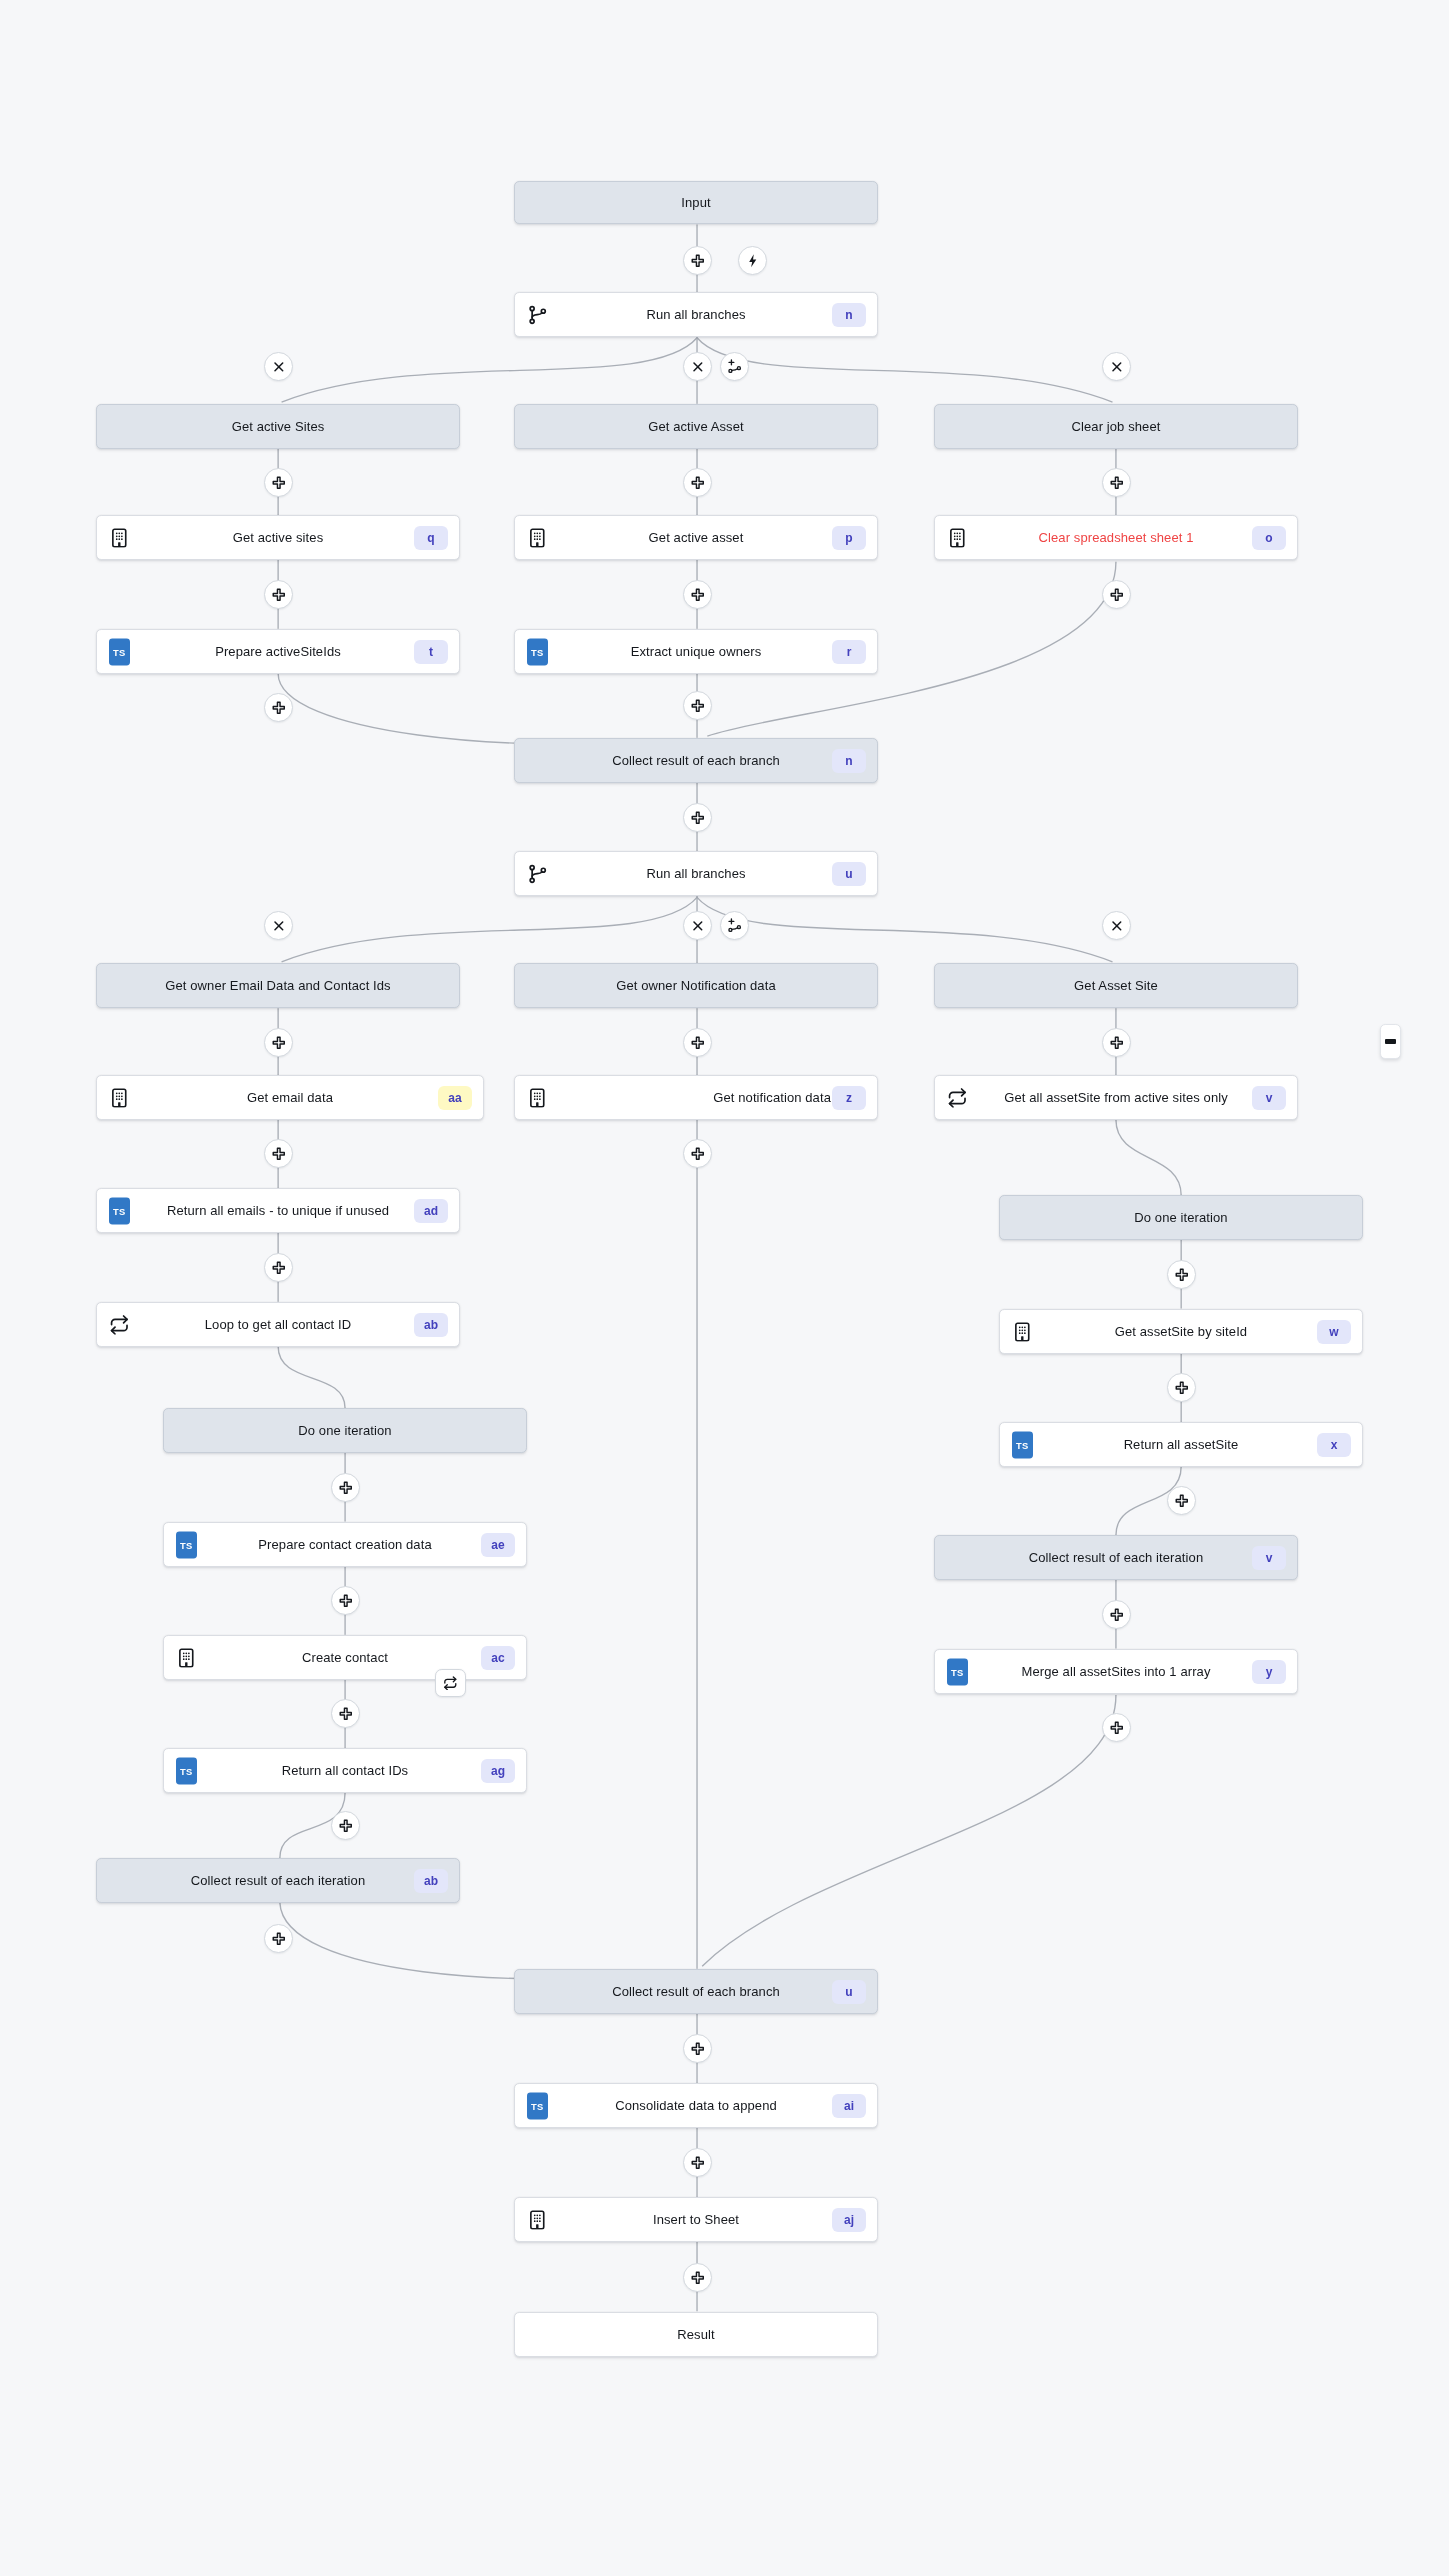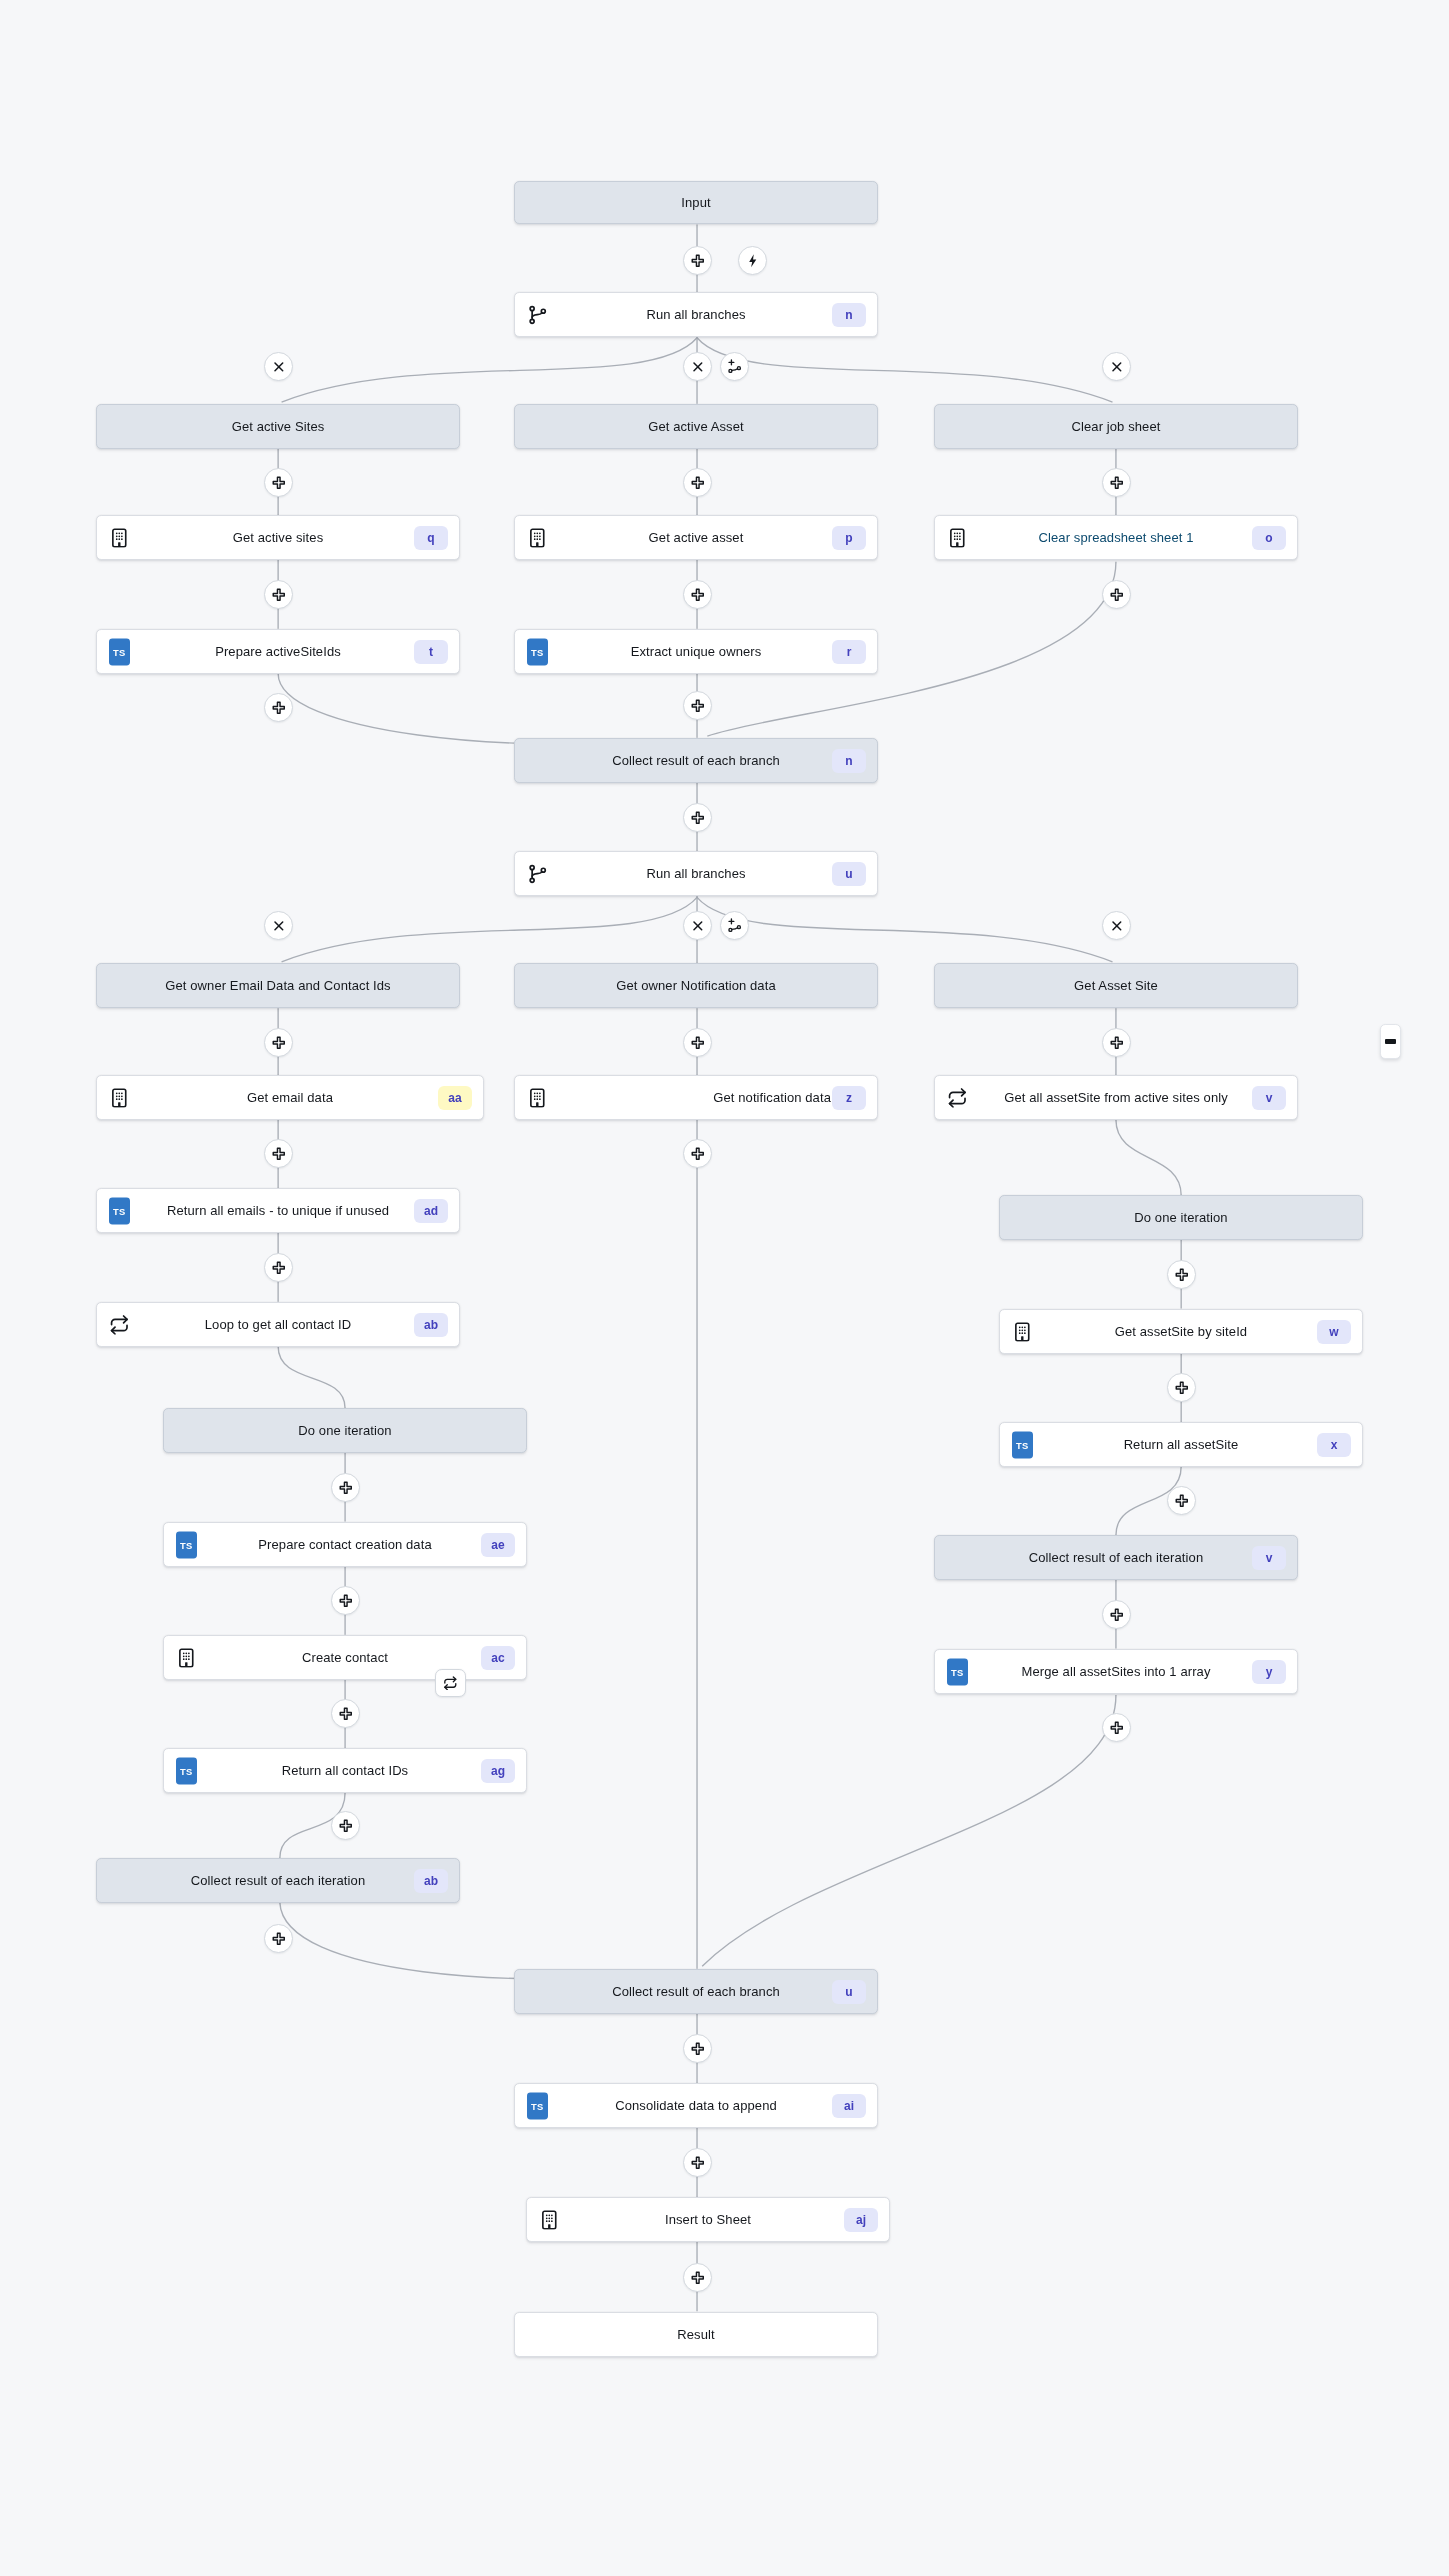--- a/index.html
+++ b/index.html
@@ -145,21 +145,21 @@
             <circle cx="9" cy="10" r="1"></circle>
             <circle cx="12" cy="10" r="1"></circle>
             <circle cx="15" cy="10" r="1"></circle>
             <circle cx="9" cy="13.4" r="1"></circle>
             <circle cx="12" cy="13.4" r="1"></circle>
             <circle cx="15" cy="13.4" r="1"></circle>
             <rect x="10.6" y="17" width="2.8" height="5" rx="0.6"></rect>
           </g>
         </svg>
       </span>
-      <span class="label" style="color: #0c4a6e;">Clear spreadsheet sheet 1</span>
+      <span class="label" style="color: #ef4444;">Clear spreadsheet sheet 1</span>
       <span class="badge" style="background: rgb(227, 230, 250); color: rgb(67, 65, 189);">o</span>
     </div>
     <div class="node action" style="left: 96px; top: 629px; width: 364px; height: 45px;">
       <span class="ts-chip" style="background: rgb(49, 120, 198);">TS</span>
       <span class="label" style="color: rgb(21, 24, 29);">Prepare activeSiteIds</span>
       <span class="badge" style="background: rgb(227, 230, 250); color: rgb(67, 65, 189);">t</span>
     </div>
     <div class="node action" style="left: 514px; top: 629px; width: 364px; height: 45px;">
       <span class="ts-chip" style="background: rgb(49, 120, 198);">TS</span>
       <span class="label" style="color: rgb(21, 24, 29);">Extract unique owners</span>
@@ -348,21 +348,21 @@
     </div>
     <div class="node header" style="left: 514px; top: 1969px; width: 364px; height: 45px; background: rgb(223, 228, 235);">
       <span class="label" style="color: rgb(21, 24, 29);">Collect result of each branch</span>
       <span class="badge" style="background: rgb(227, 230, 250); color: rgb(67, 65, 189);">u</span>
     </div>
     <div class="node action" style="left: 514px; top: 2083px; width: 364px; height: 45px;">
       <span class="ts-chip" style="background: rgb(49, 120, 198);">TS</span>
       <span class="label" style="color: rgb(21, 24, 29);">Consolidate data to append</span>
       <span class="badge" style="background: rgb(227, 230, 250); color: rgb(67, 65, 189);">ai</span>
     </div>
-    <div class="node action" style="left: 526px; top: 2197px; width: 364px; height: 45px;">
+    <div class="node action" style="left: 514px; top: 2197px; width: 364px; height: 45px;">
       <span class="icon">
         <svg width="20.6" height="20.6" viewBox="0 0 24 24" fill="none">
           <rect x="4.5" y="1.8" width="15" height="20.4" rx="2" stroke="#15181d" stroke-width="1.9"></rect>
           <g fill="#15181d">
             <circle cx="9" cy="6.6" r="1"></circle>
             <circle cx="12" cy="6.6" r="1"></circle>
             <circle cx="15" cy="6.6" r="1"></circle>
             <circle cx="9" cy="10" r="1"></circle>
             <circle cx="12" cy="10" r="1"></circle>
             <circle cx="15" cy="10" r="1"></circle>

